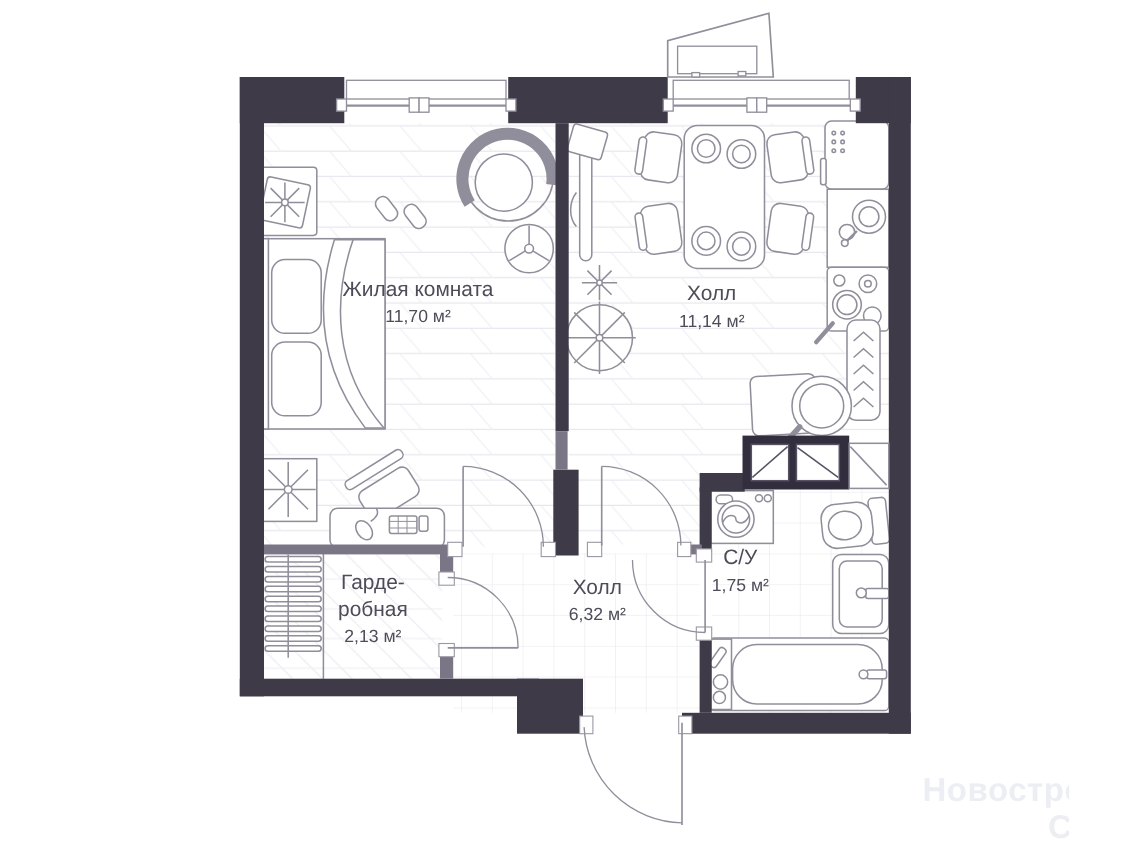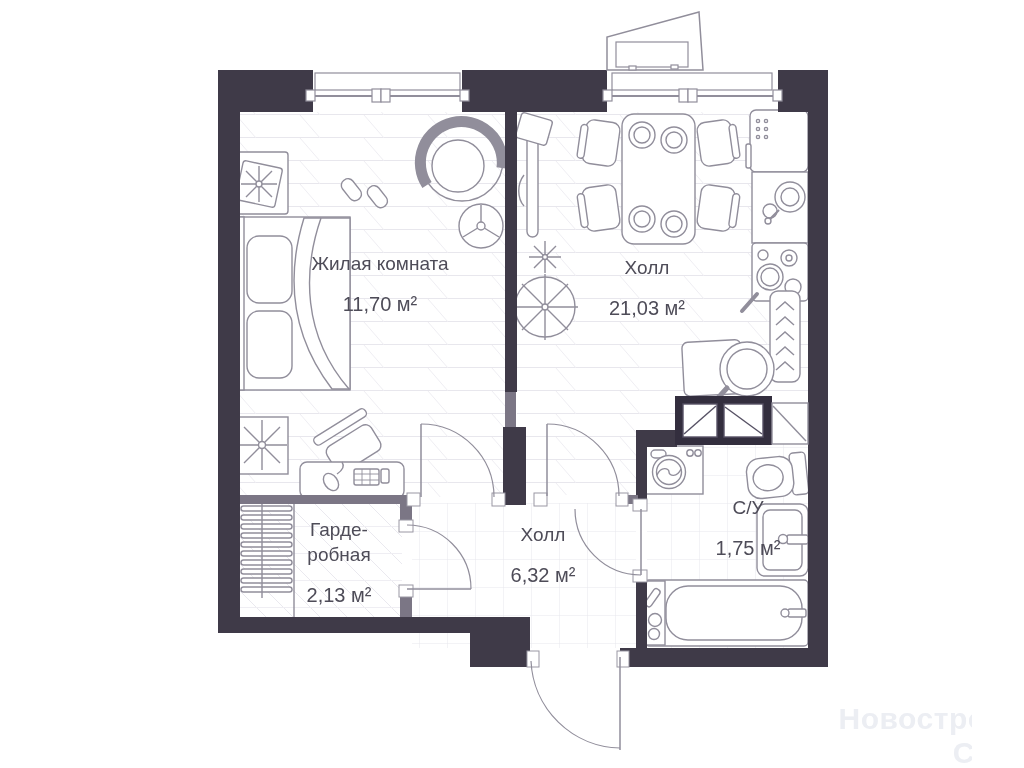--- a/index.html
+++ b/index.html
@@ -2,21 +2,21 @@
 <html><head>
 <meta charset="utf-8">
 <style>
   html,body{margin:0;padding:0;background:#fff;}
   #stage{position:relative;width:972px;height:768px;background:#ffffff;overflow:hidden;
          font-family:"Liberation Sans","DejaVu Sans",sans-serif;}
   #plan-svg{position:absolute;left:0;top:0;}
   .room-label{position:absolute;transform:translateX(-50%);text-align:center;
               color:#4e4c58;font-size:19px;line-height:25px;display:flex;
               flex-direction:column;white-space:pre-line;pointer-events:none;}
-  .room-label .rarea{font-size:20px;margin-top:16px;}
+  .room-label .rarea{font-size:16px;}
   #watermark{position:absolute;left:806px;top:702px;width:210px;text-align:right;
              font-size:30px;font-weight:700;letter-spacing:.5px;color:#eceef3;
              pointer-events:none;}
 </style>
 </head>
 <body>
 
 <div id="stage">
 <svg id="plan-svg" width="1024" height="768" viewBox="0 0 1024 768">
   <defs>
@@ -313,30 +313,30 @@
     </g>
   </g>
 </svg>
 
 <div class="room-label" style="left:380px;top:251px">
   <span class="rname">Жилая комната</span>
   <span class="rarea">11,70 м²</span>
 </div>
 <div class="room-label" style="left:647px;top:255px">
   <span class="rname">Холл</span>
-  <span class="rarea">21,03 м²</span>
+  <span class="rarea">11,14 м²</span>
 </div>
 <div class="room-label" style="left:339px;top:517px">
   <span class="rname">Гарде-
 робная</span>
   <span class="rarea">2,13 м²</span>
 </div>
 <div class="room-label" style="left:543px;top:522px">
   <span class="rname">Холл</span>
   <span class="rarea">6,32 м²</span>
 </div>
-<div class="room-label" style="left:748px;top:495px">
+<div class="room-label" style="left:673px;top:495px">
   <span class="rname">С/У</span>
   <span class="rarea">1,75 м²</span>
 </div>
 
 <div id="watermark">Новострой-СПб</div>
 </div>
 
 </body></html>

